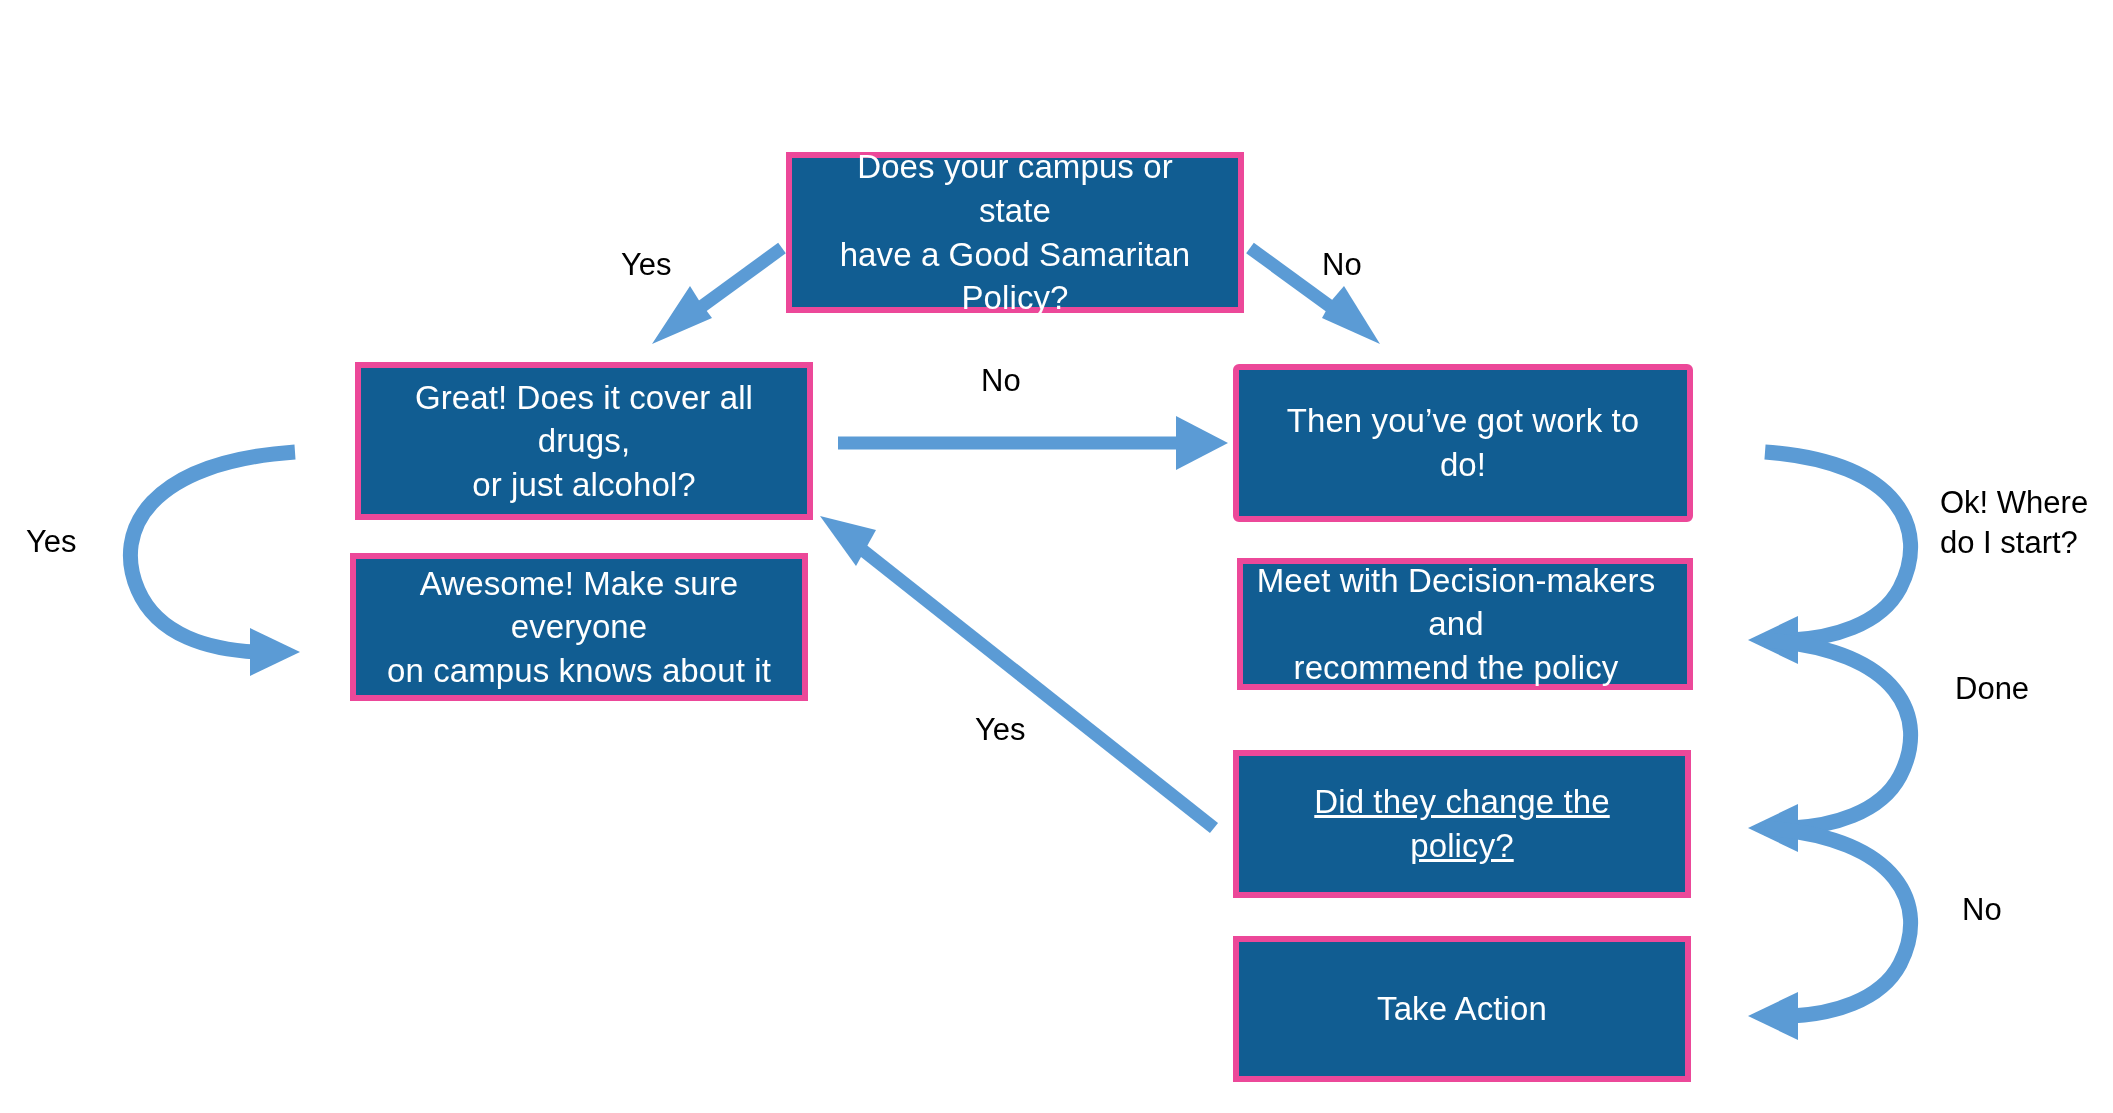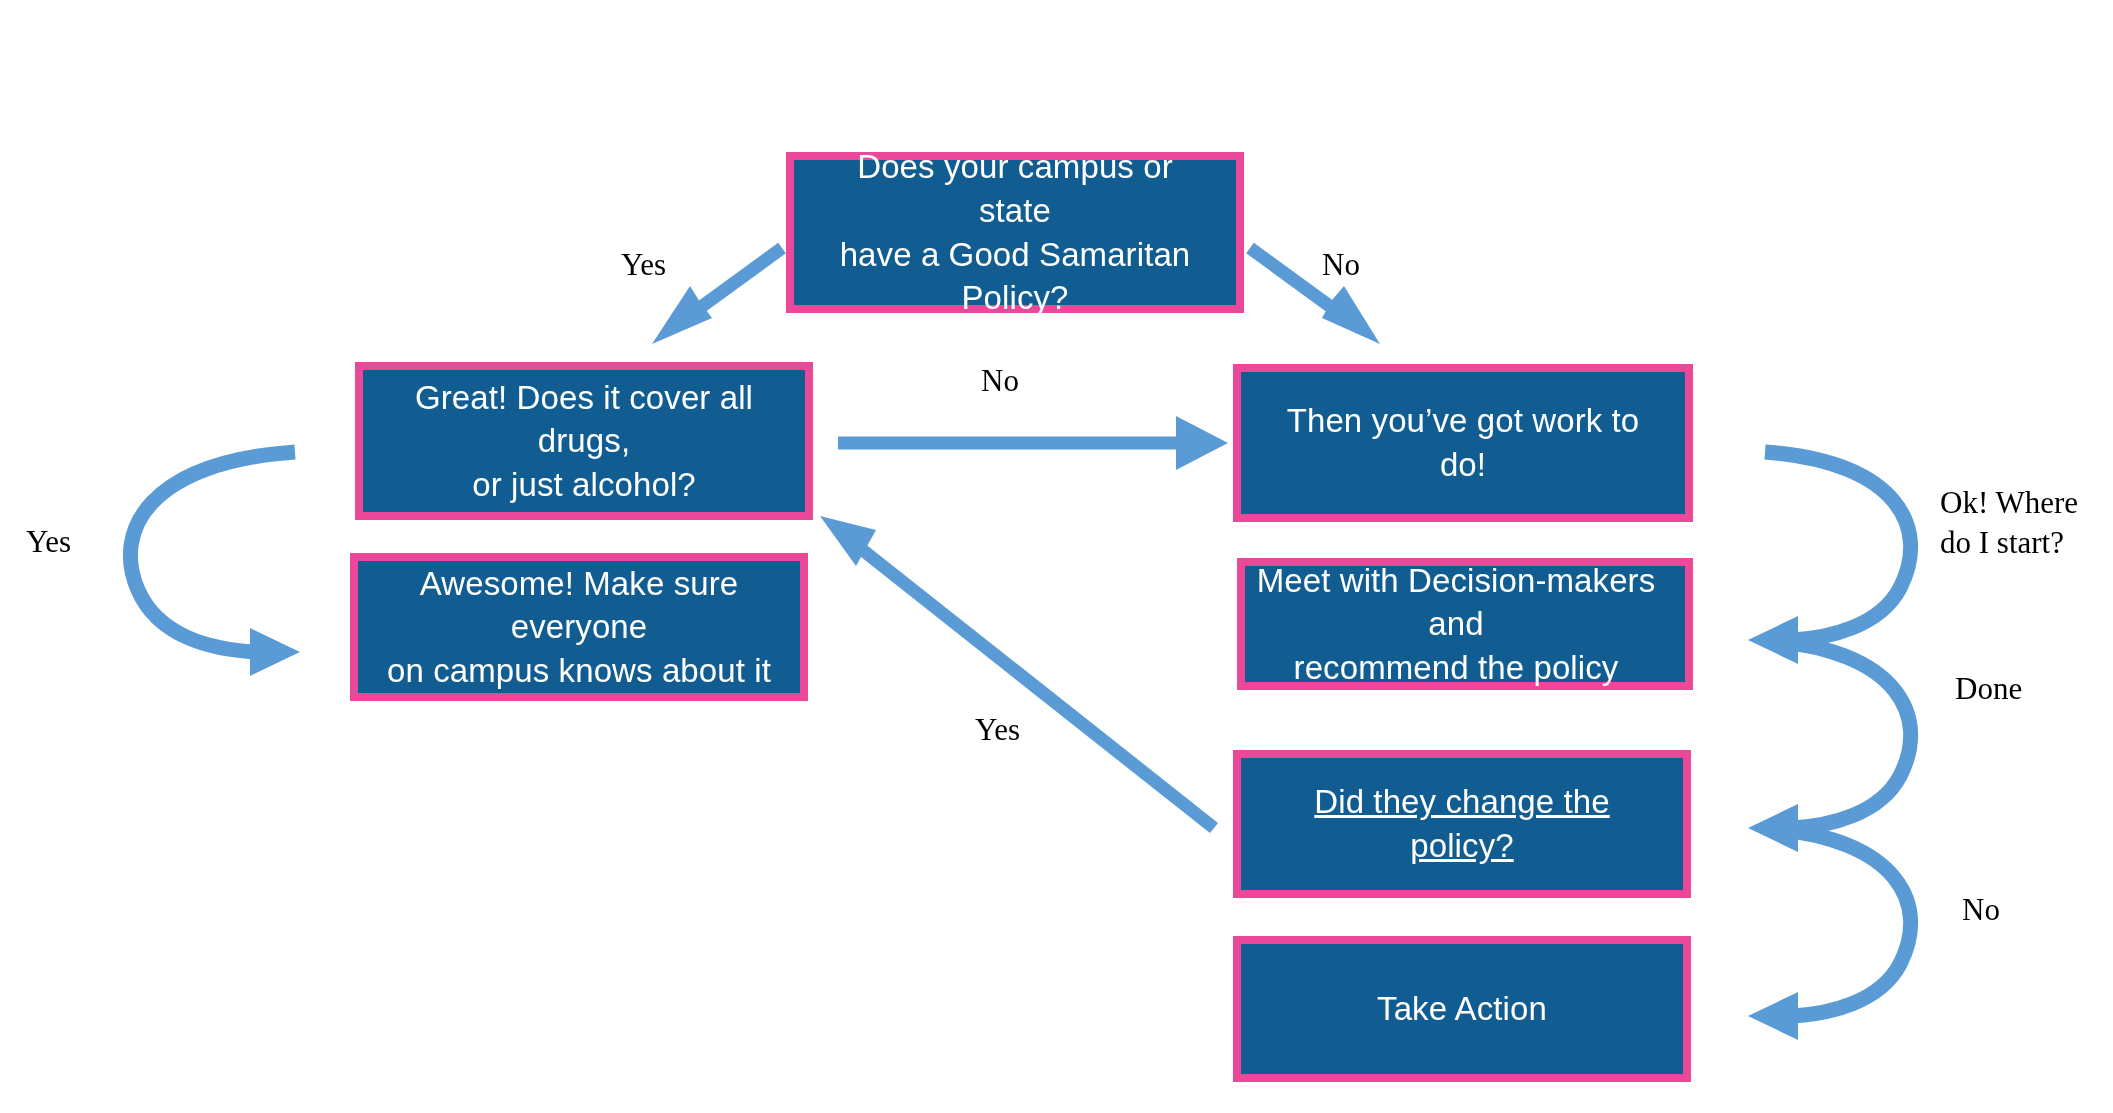--- a/index.html
+++ b/index.html
@@ -19,42 +19,42 @@
     left: 0;
     top: 0;
     width: 2113px;
     height: 1113px;
     background: #ffffff;
   }
   .node {
     position: absolute;
     box-sizing: border-box;
     background: #115D92;
-    border: 8px solid #ec4899;
+    border: 6px solid #ec4899;
     display: flex;
     align-items: center;
     justify-content: center;
     text-align: center;
     color: #ffffff;
     font-family: "Liberation Sans", sans-serif;
     font-size: 33px;
     line-height: 1.32;
     letter-spacing: 0.1px;
     padding: 0 26px;
     user-select: none;
   }
   .node .node-text {
     display: block;
     width: 100%;
     white-space: pre-line;
   }
   .edge-label {
     position: absolute;
     color: #000000;
-    font-family: Liberation Serif, serif;
+    font-family: Liberation Sans, sans-serif;
     font-size: 31px;
     line-height: 1.3;
     white-space: pre-line;
     user-select: none;
   }
   svg.arrows {
     position: absolute;
     left: 0;
     top: 0;
     width: 2113px;
@@ -130,21 +130,21 @@
   <div class="node" style="left:355px; top:362px; width:458px; height:158px;">
     <span class="node-text">Great! Does it cover all drugs,
 or just alcohol?</span>
   </div>
 
   <div class="node" style="left:350px; top:553px; width:458px; height:148px;justify-content:center;">
     <span class="node-text">Awesome! Make sure everyone
 on campus knows about it</span>
   </div>
 
-  <div class="node" style="left:1233px; top:364px; width:460px; height:158px;">
+  <div class="node" style="left:1233px; top:364px; width:460px; height:158px;border-radius:6px;">
     <span class="node-text">Then you’ve got work to do!</span>
   </div>
 
   <div class="node" style="left:1237px; top:558px; width:456px; height:132px;padding-left:8px;">
     <span class="node-text">Meet with Decision-makers and
 recommend the policy</span>
   </div>
 
   <div class="node" style="left:1233px; top:750px; width:458px; height:148px;text-decoration:underline;">
     <span class="node-text">Did they change the policy?</span>

